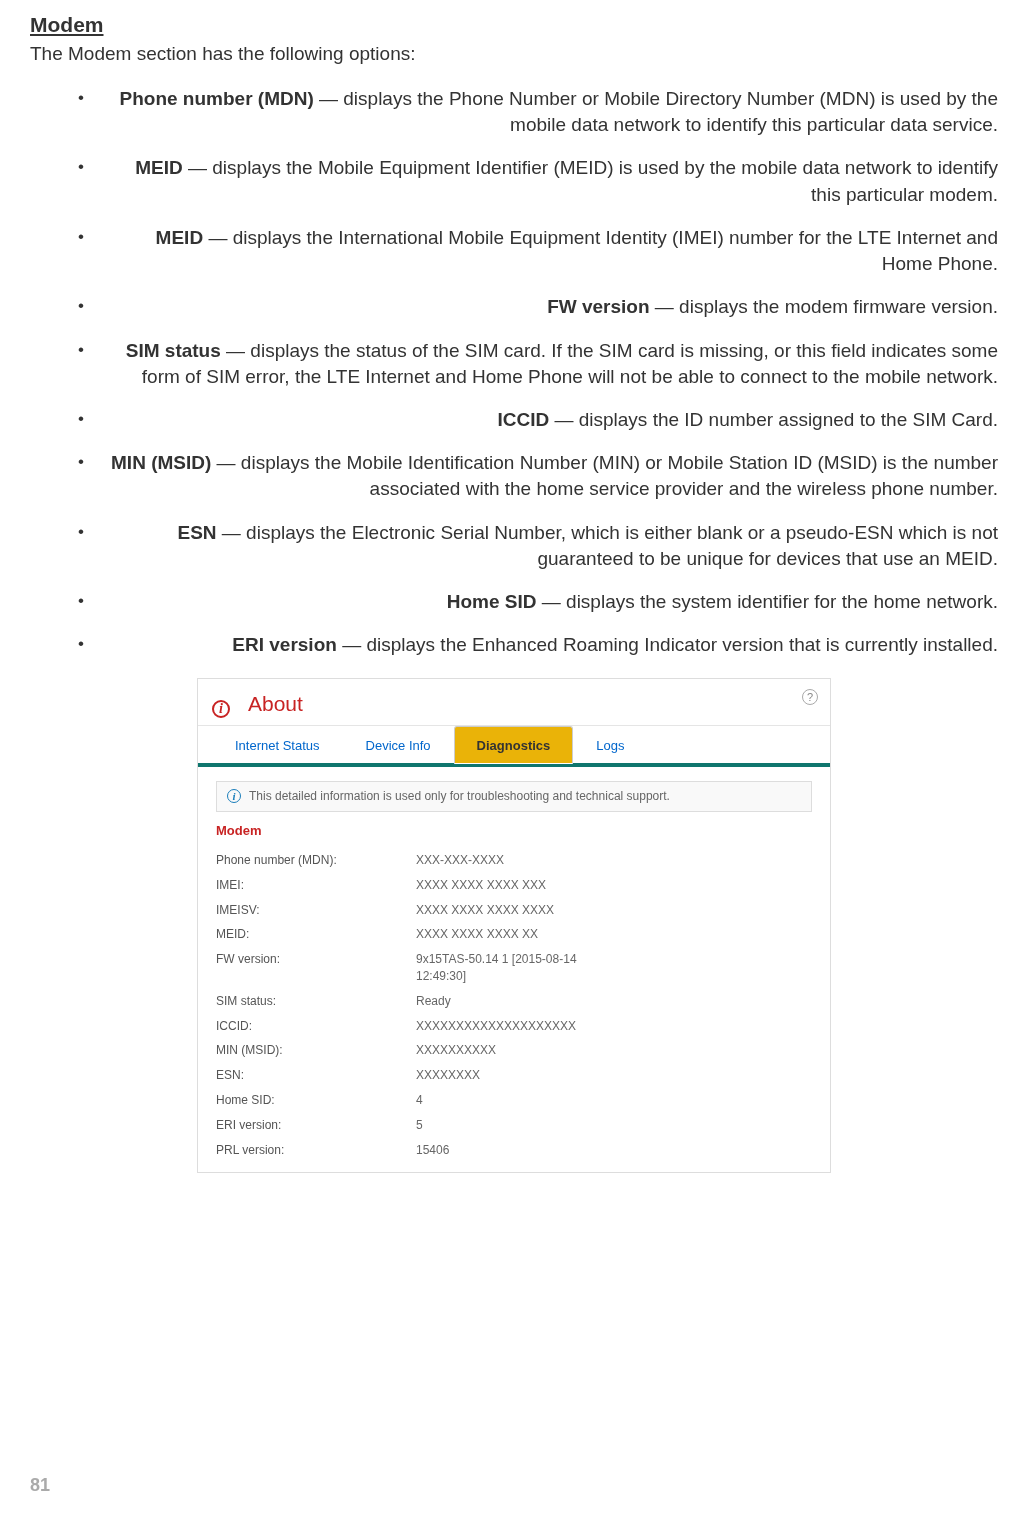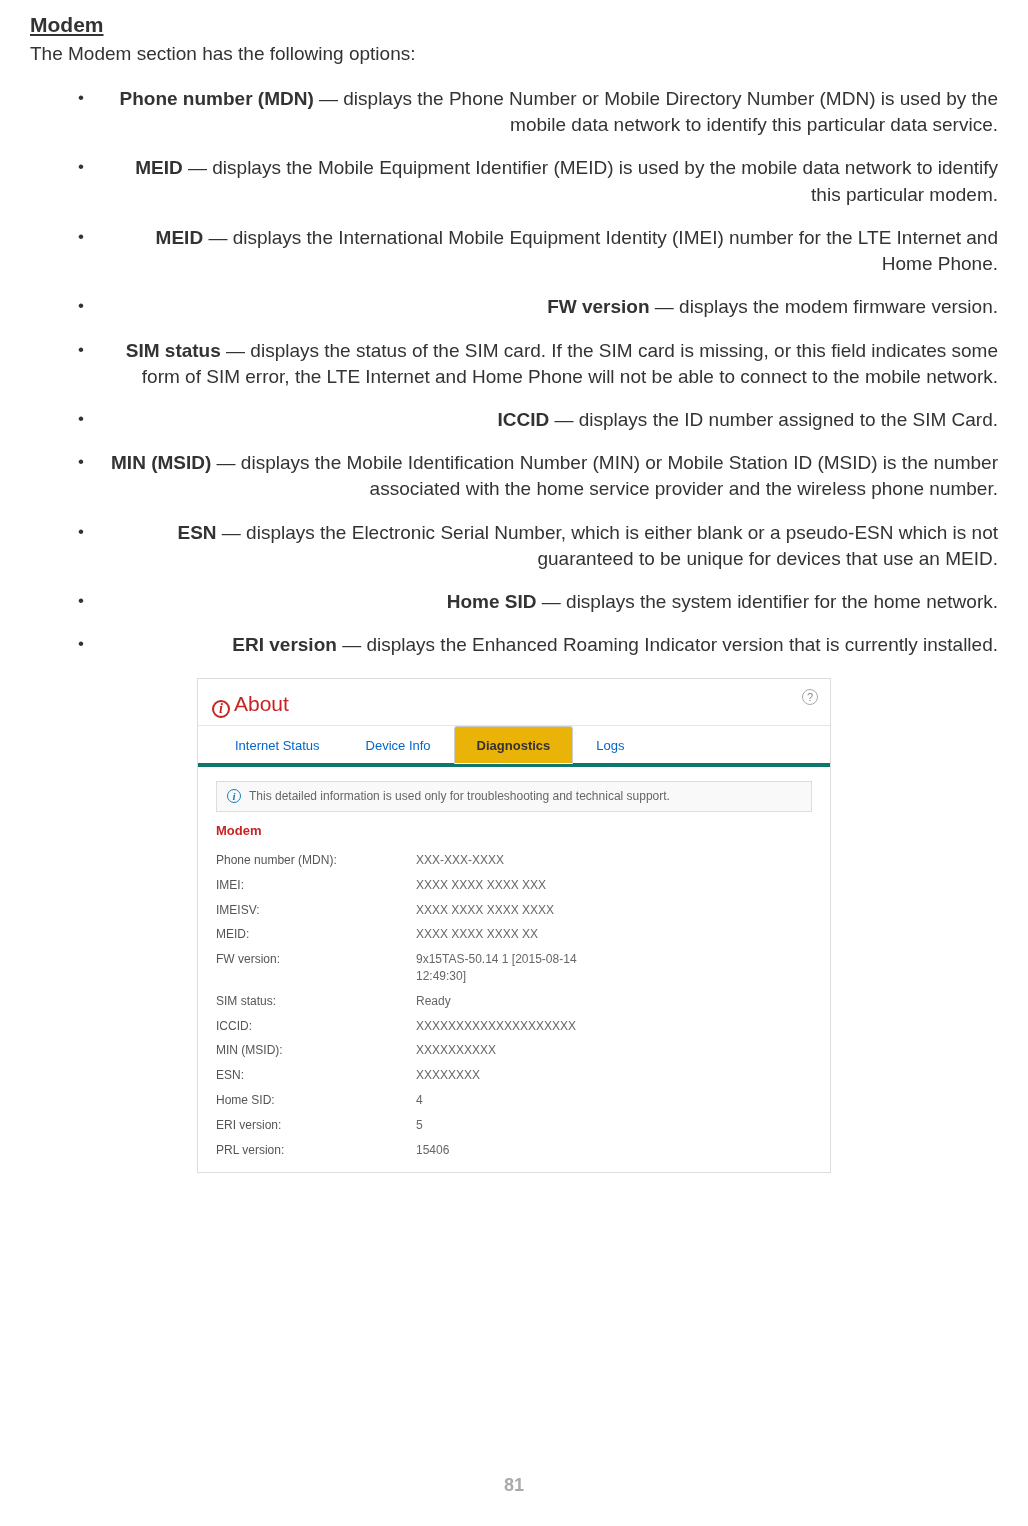--- a/index.html
+++ b/index.html
@@ -61,20 +61,21 @@
     }
     .about-header {
       padding: 10px 14px 6px 14px;
       position: relative;
       border-bottom: 1px solid #e5e5e5;
     }
     .about-title {
       font-size: 21px;
       color: #c82323;
       font-weight: normal;
+      margin-left: 14px;
     }
     .info-icon-big {
       display: inline-block;
       width: 18px;
       height: 18px;
       border-radius: 50%;
       background: #fff;
       border: 2px solid #c82323;
       color: #c82323;
       font-family: serif;
@@ -167,21 +168,21 @@
     }
     .field-value {
       flex: 1;
       max-width: 180px;
     }
     .page-number {
       position: absolute;
       bottom: 18px;
       left: 0;
       right: 0;
-      text-align: center;
+      text-align: left;
       color: #aaa;
       font-size: 18px;
       font-weight: bold;
     }
     .page-wrapper {
       position: relative;
       min-height: 1506px;
     }
   </style>
 </head>

